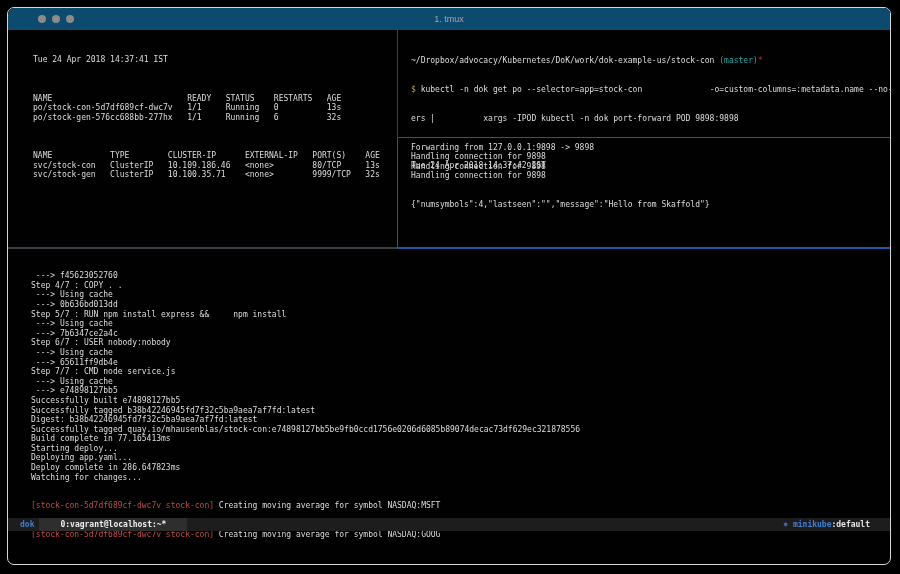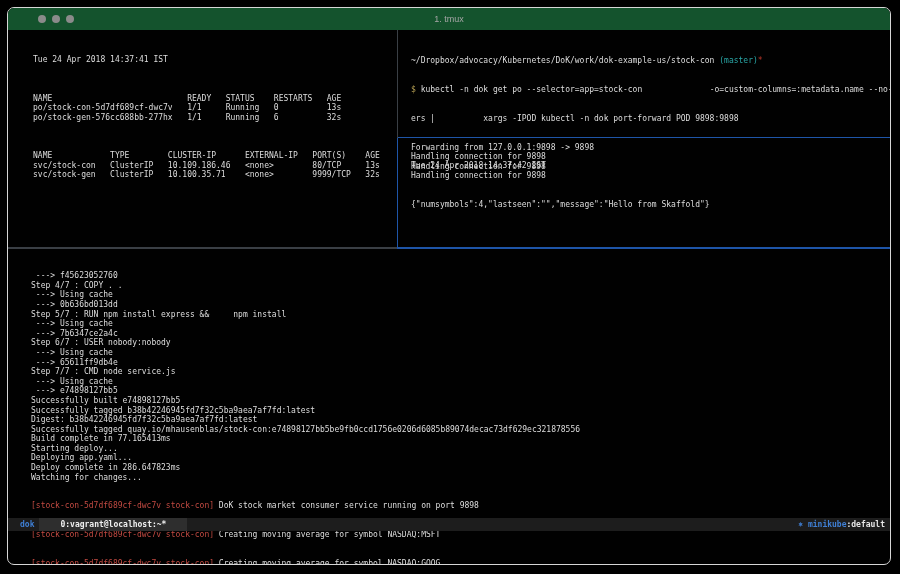--- a/index.html
+++ b/index.html
@@ -6,21 +6,21 @@
   html,body { width:900px; height:574px; background:#000; overflow:hidden; }
   body { position:relative; font-family:"DejaVu Sans Mono", monospace; }
 
   .window {
     position:absolute; left:7px; top:7px; width:884px; height:558px;
     background:#010101; border:1px solid #d6d6d6; border-radius:7px;
     overflow:hidden;
   }
   .titlebar {
     position:absolute; left:0; top:0; width:100%; height:22px;
-    background:#14532d;
+    background:#0c4a6e;
   }
   .lights { position:absolute; left:30px; top:7px; display:flex; gap:6px; }
   .light { width:8px; height:8px; border-radius:50%; background:#8b8b8b; }
   .titlebar .title {
     position:absolute; left:0; top:0; width:100%; height:22px;
     text-align:center; line-height:23px;
     font-family:"Liberation Sans", sans-serif; font-size:9px; color:#a6a6a6;
   }
 
   .term {
@@ -63,21 +63,21 @@
   .statusbar {
     position:absolute; left:0; top:510px; width:882px; height:13px;
     background:#1d1d1d; font-size:8px; line-height:13px;
     display:flex; align-items:center; white-space:pre;
   }
   .statusbar .session { color:#3f7fd4; font-weight:bold; padding-left:12px; }
   .statusbar .wintab  {
     color:#f0f0f0; font-weight:bold; background:#2e2e2e;
     padding:0 21px; margin-left:5px; height:13px;
   }
-  .statusbar .right { margin-left:auto; padding-right:5px; }
+  .statusbar .right { margin-left:auto; padding-right:20px; }
   .statusbar .kctx  { color:#3f7fd4; font-weight:bold; }
   .statusbar .kns   { color:#e8e8e8; font-weight:bold; }
 
   .log-line { white-space:pre; }
 </style>
 </head>
 <body>
 
 <div class="window">
 
@@ -138,21 +138,20 @@
  ---&gt; e74898127bb5
 Successfully built e74898127bb5
 Successfully tagged b38b42246945fd7f32c5ba9aea7af7fd:latest
 Digest: b38b42246945fd7f32c5ba9aea7af7fd:latest
 Successfully tagged quay.io/mhausenblas/stock-con:e74898127bb5be9fb0ccd1756e0206d6085b89074decac73df629ec321878556
 Build complete in 77.165413ms
 Starting deploy...
 Deploying app.yaml...
 Deploy complete in 286.647823ms
 Watching for changes...</pre>
-      <div class="log-line"><span class="c-red">[stock-con-5d7df689cf-dwc7v stock-con]</span><span> DoK stock market consumer service running on port 9898</span></div>
       <div class="log-line"><span class="c-red">[stock-con-5d7df689cf-dwc7v stock-con]</span><span> Creating moving average for symbol NASDAQ:MSFT</span></div>
       <div class="log-line"><span class="c-red">[stock-con-5d7df689cf-dwc7v stock-con]</span><span> Creating moving average for symbol NASDAQ:GOOG</span></div>
       
       
     </div>
   </div>
 
   <div class="border vsplit-gray"></div>
   <div class="border blue vsplit-blue"></div>
   <div class="border blue hsplit-right-blue"></div>

